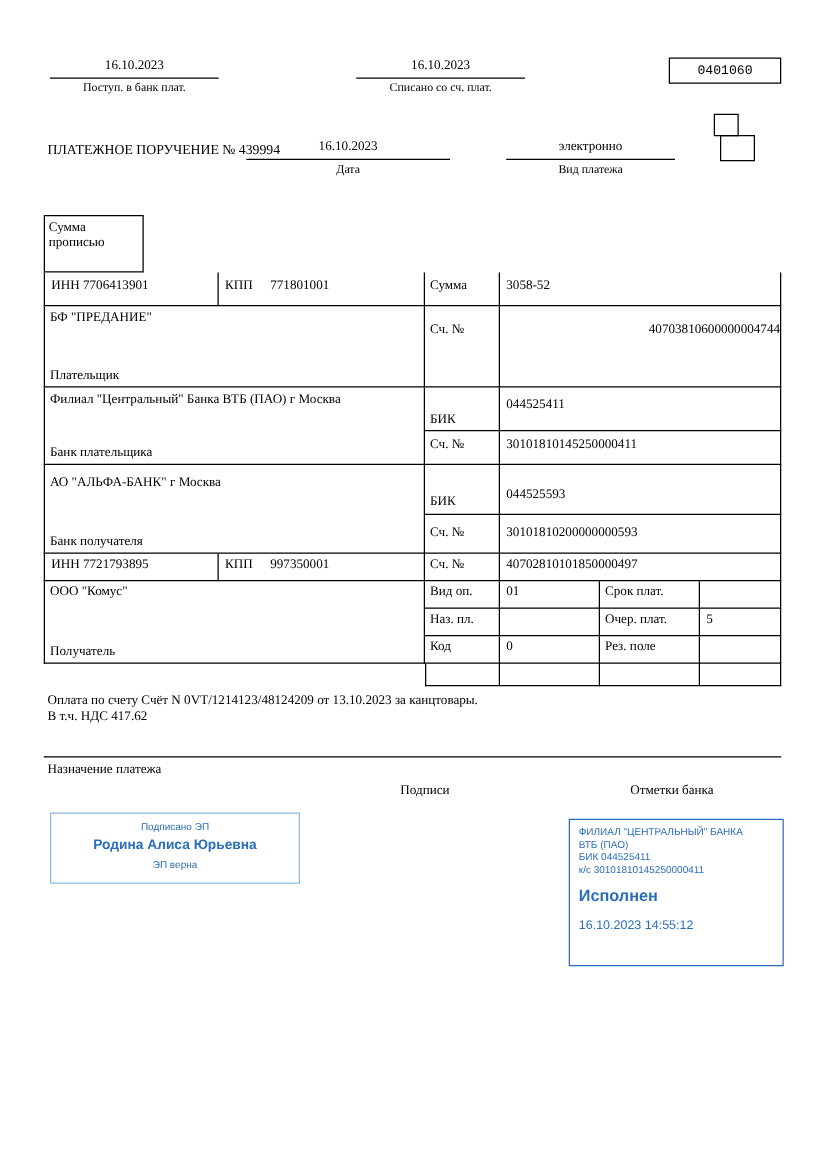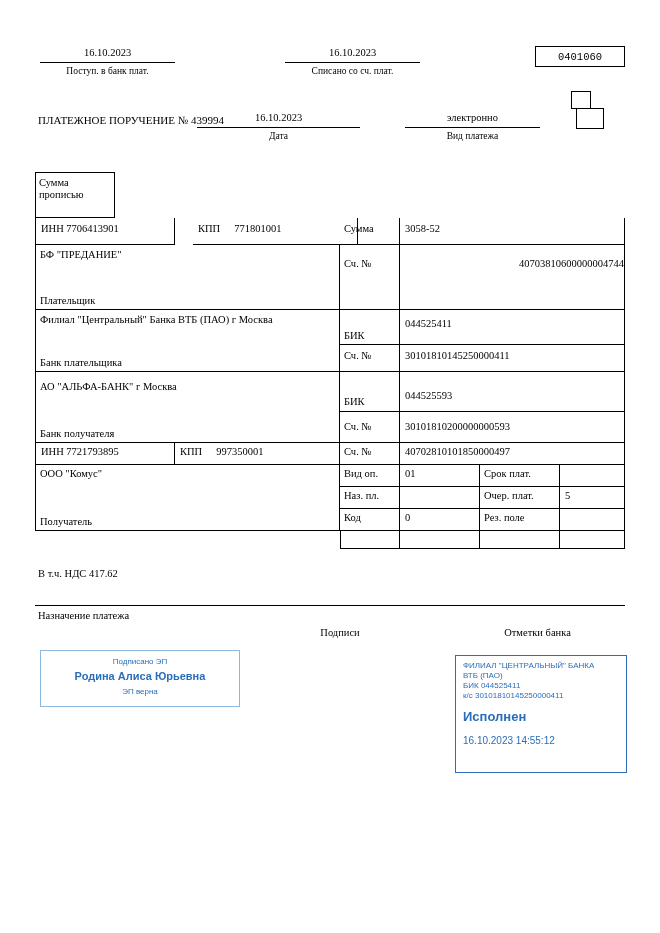--- a/index.html
+++ b/index.html
@@ -56,21 +56,21 @@
   <div class="abs center small" style="left:197px;top:131px;width:163px;">Дата</div>
   <div class="abs bb center" style="left:405px;top:112px;width:135px;height:16px;">электронно</div>
   <div class="abs center small" style="left:405px;top:131px;width:135px;">Вид платежа</div>
 
   <div class="cell bl bt" style="left:35px;top:172px;width:80px;height:46px;padding:4px 3px;">
     <div>Сумма</div>
     <div>прописью</div>
   </div>
 
   <div class="cell bl" style="left:35px;top:218px;width:140px;height:27px;padding:5px 0 0 5px;">ИНН 7706413901</div>
-  <div class="cell" style="left:193px;top:218px;width:165px;height:27px;padding:5px 0 0 5px;">
+  <div class="cell" style="left:175px;top:218px;width:165px;height:27px;padding:5px 0 0 5px;">
     <span>КПП</span><span class="gap"></span><span>771801001</span>
   </div>
   <div class="cell" style="left:340px;top:218px;width:60px;height:27px;padding:5px 0 0 4px;">Сумма</div>
   <div class="cell" style="left:400px;top:218px;width:225px;height:27px;padding:5px 0 0 5px;">3058-52</div>
 
   <div class="cell bl" style="left:35px;top:245px;width:305px;height:65px;">
     <div style="padding:4px 0 0 4px;">БФ "ПРЕДАНИЕ"</div>
     <div class="sec-label">Плательщик</div>
   </div>
   <div class="cell" style="left:340px;top:245px;width:60px;height:65px;padding:13px 0 0 4px;">Сч. №</div>
@@ -119,20 +119,21 @@
   <div class="cell" style="left:340px;top:509px;width:60px;height:22px;padding:3px 0 0 4px;">Код</div>
   <div class="cell" style="left:400px;top:509px;width:80px;height:22px;padding:3px 0 0 5px;">0</div>
   <div class="cell" style="left:480px;top:509px;width:80px;height:22px;padding:3px 0 0 4px;">Рез. поле</div>
   <div class="cell" style="left:560px;top:509px;width:65px;height:22px;padding:3px 0 0 5px;"></div>
 
   <div class="cell bl" style="left:340px;top:531px;width:60px;height:18px;"></div>
   <div class="cell" style="left:400px;top:531px;width:80px;height:18px;"></div>
   <div class="cell" style="left:480px;top:531px;width:80px;height:18px;"></div>
   <div class="cell" style="left:560px;top:531px;width:65px;height:18px;"></div>
 
+  <div class="abs" style="left:38px;top:555px;">Оплата по счету Счёт N 0VT/1214123/48124209 от 13.10.2023 за канцтовары.</div>
   <div class="abs" style="left:38px;top:568px;">В т.ч. НДС 417.62</div>
   <div class="abs" style="left:35px;top:605px;width:590px;border-top:1px solid #000;"></div>
   <div class="abs" style="left:38px;top:610px;">Назначение платежа</div>
 
   <div class="abs center" style="left:240px;top:627px;width:200px;">Подписи</div>
   <div class="abs center" style="left:450px;top:627px;width:175px;">Отметки банка</div>
 
   <div class="abs stamp sig-stamp" style="left:40px;top:650px;width:200px;height:57px;">
     <div class="sig-line-sm" style="margin-top:6px;">Подписано ЭП</div>
     <div class="sig-name">Родина Алиса Юрьевна</div>

